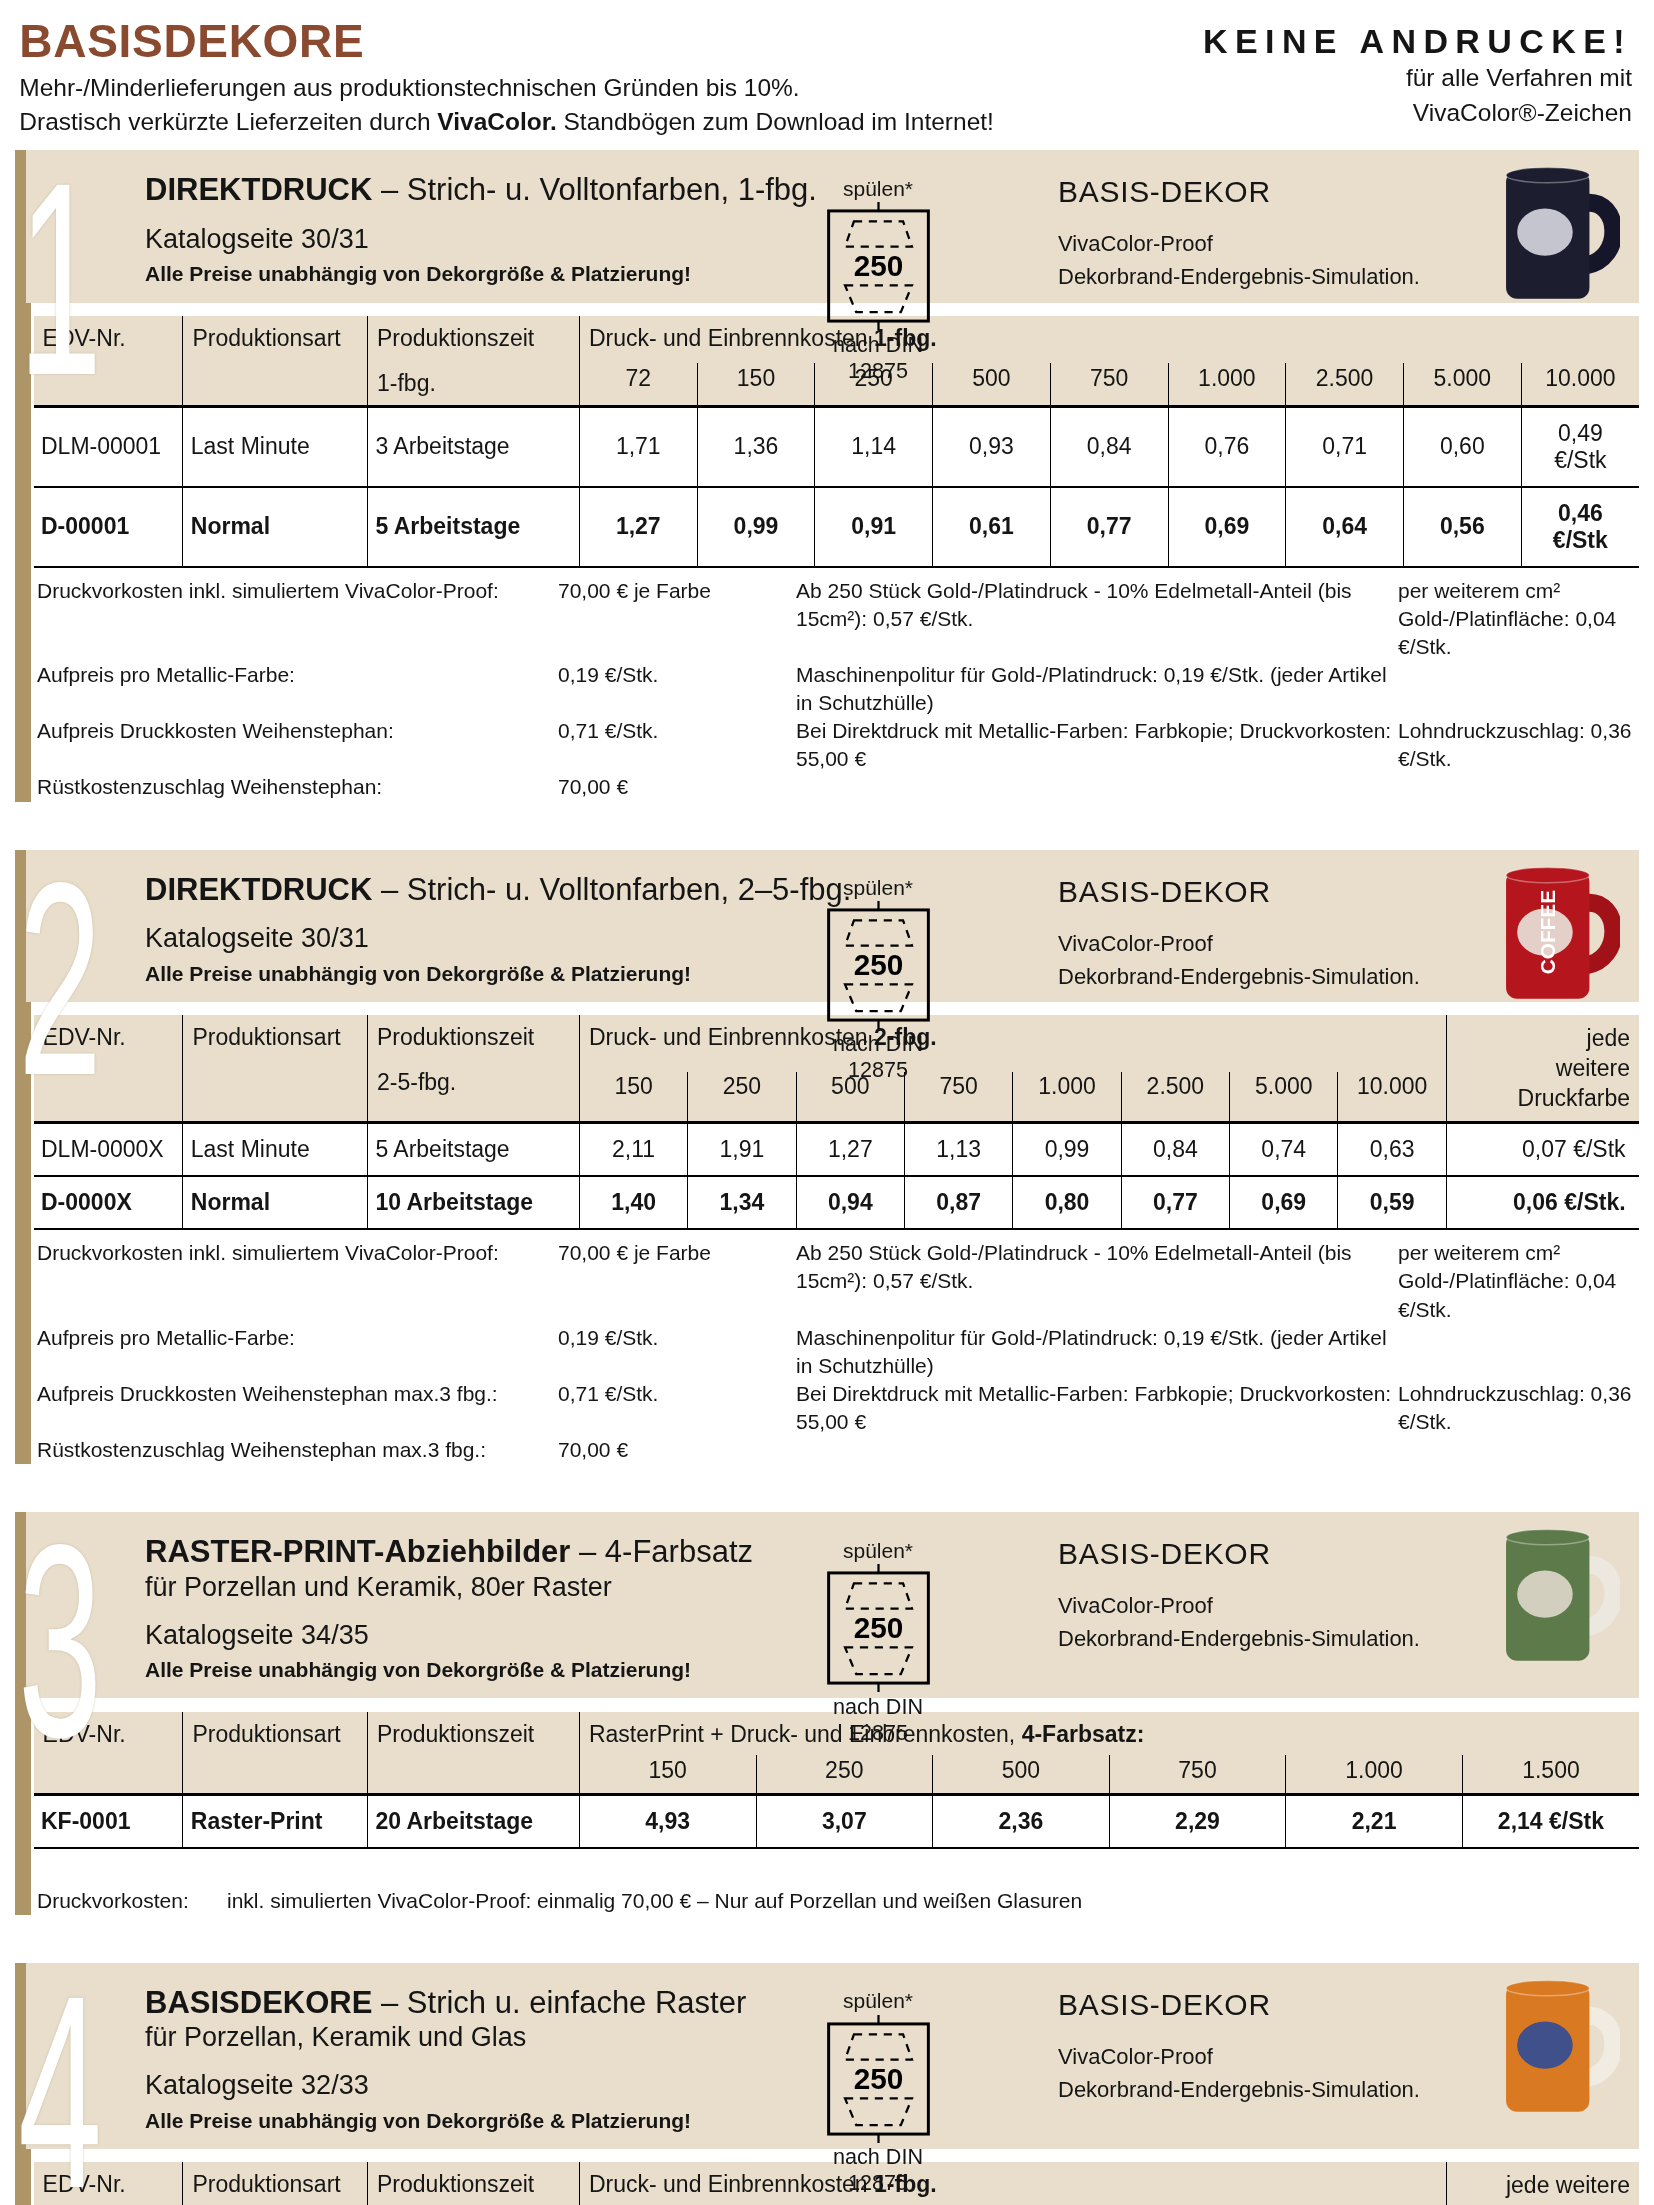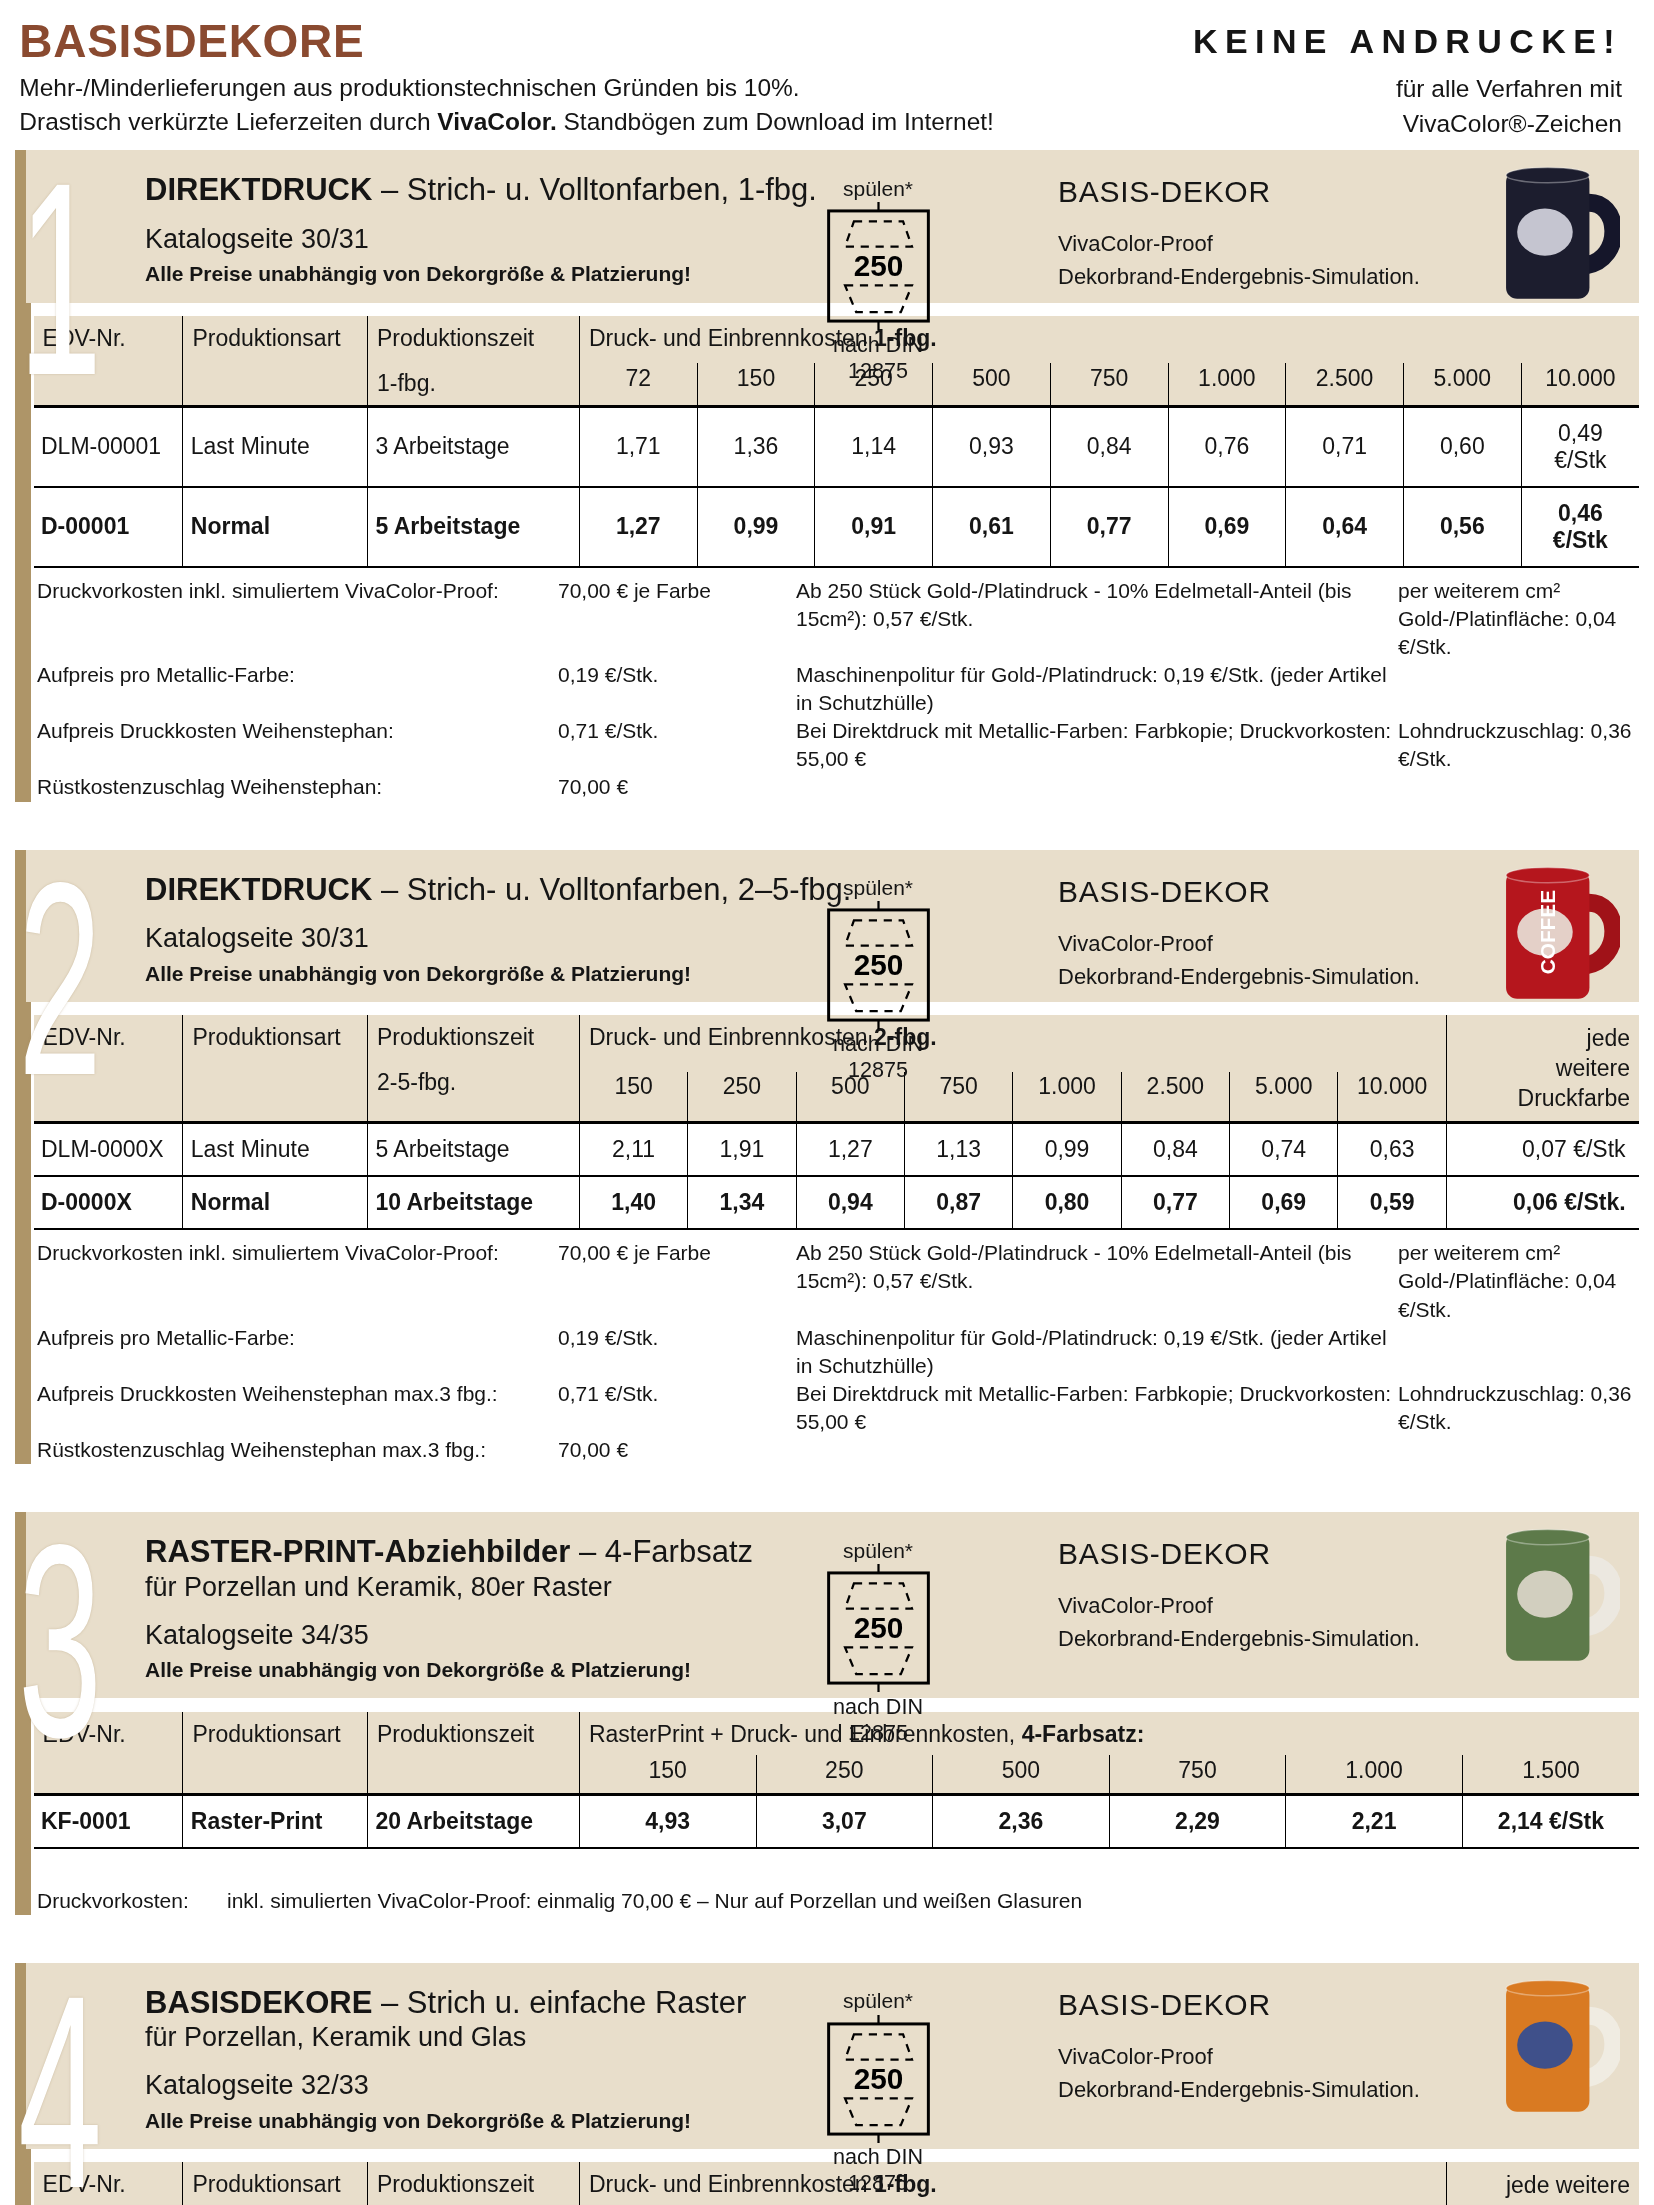--- a/index.html
+++ b/index.html
@@ -2,23 +2,23 @@
 <html style="font-size:12px"><head>
 <meta charset="utf-8">
 <style>
   html,body{margin:0;padding:0;background:#fff;}
   body{width:1654px;font-family:"Liberation Sans",sans-serif;color:#151515;-webkit-font-smoothing:antialiased;}
   .opt:empty{display:none;}
   
   .page-head{position:relative;padding:18px 19.3px 7.4px 19.3px;height:125px;}
   .page-title{font-size:46px;font-weight:bold;color:#8a4a30;letter-spacing:0.7px;line-height:1;}
   .page-sub{font-size:24.5px;line-height:1.38;margin-top:7.4px;}
-  .head-right{position:absolute;right:32px;top:22px;text-align:right;}
+  .head-right{position:absolute;right:22px;top:22px;text-align:right;}
   .head-right .shout{font-size:34px;font-weight:bold;letter-spacing:7.4px;}
-  .head-right .sub{font-size:24.5px;line-height:1.42;margin-top:11px;}
+  .head-right .sub{font-size:24.5px;line-height:1.42;margin-top:0;}
   
   .section{position:relative;margin:0 15px 48px 15px;}
   .stripe{position:absolute;left:0;top:0;bottom:0;width:16.4px;background:#ae9568;}
   .band{position:relative;margin-left:11px;background:#e8decb;min-height:149px;padding:22px 0 16.4px 119px;box-sizing:border-box;}
   .band.tall{min-height:168px;}
   .big-num{position:absolute;left:3px;top:12px;font-size:275px;line-height:.85;font-weight:normal;color:#fff;transform:scaleX(.55);transform-origin:left top;text-shadow:0 0 3px rgba(165,140,100,.45);pointer-events:none;z-index:3;}
   .sec-title{font-size:31px;line-height:1.18;}
   .sec-title b{font-weight:bold;}
   .sec-subline{font-size:27px;line-height:1.25;}
   .sec-catalog{font-size:27px;margin-top:15px;}

